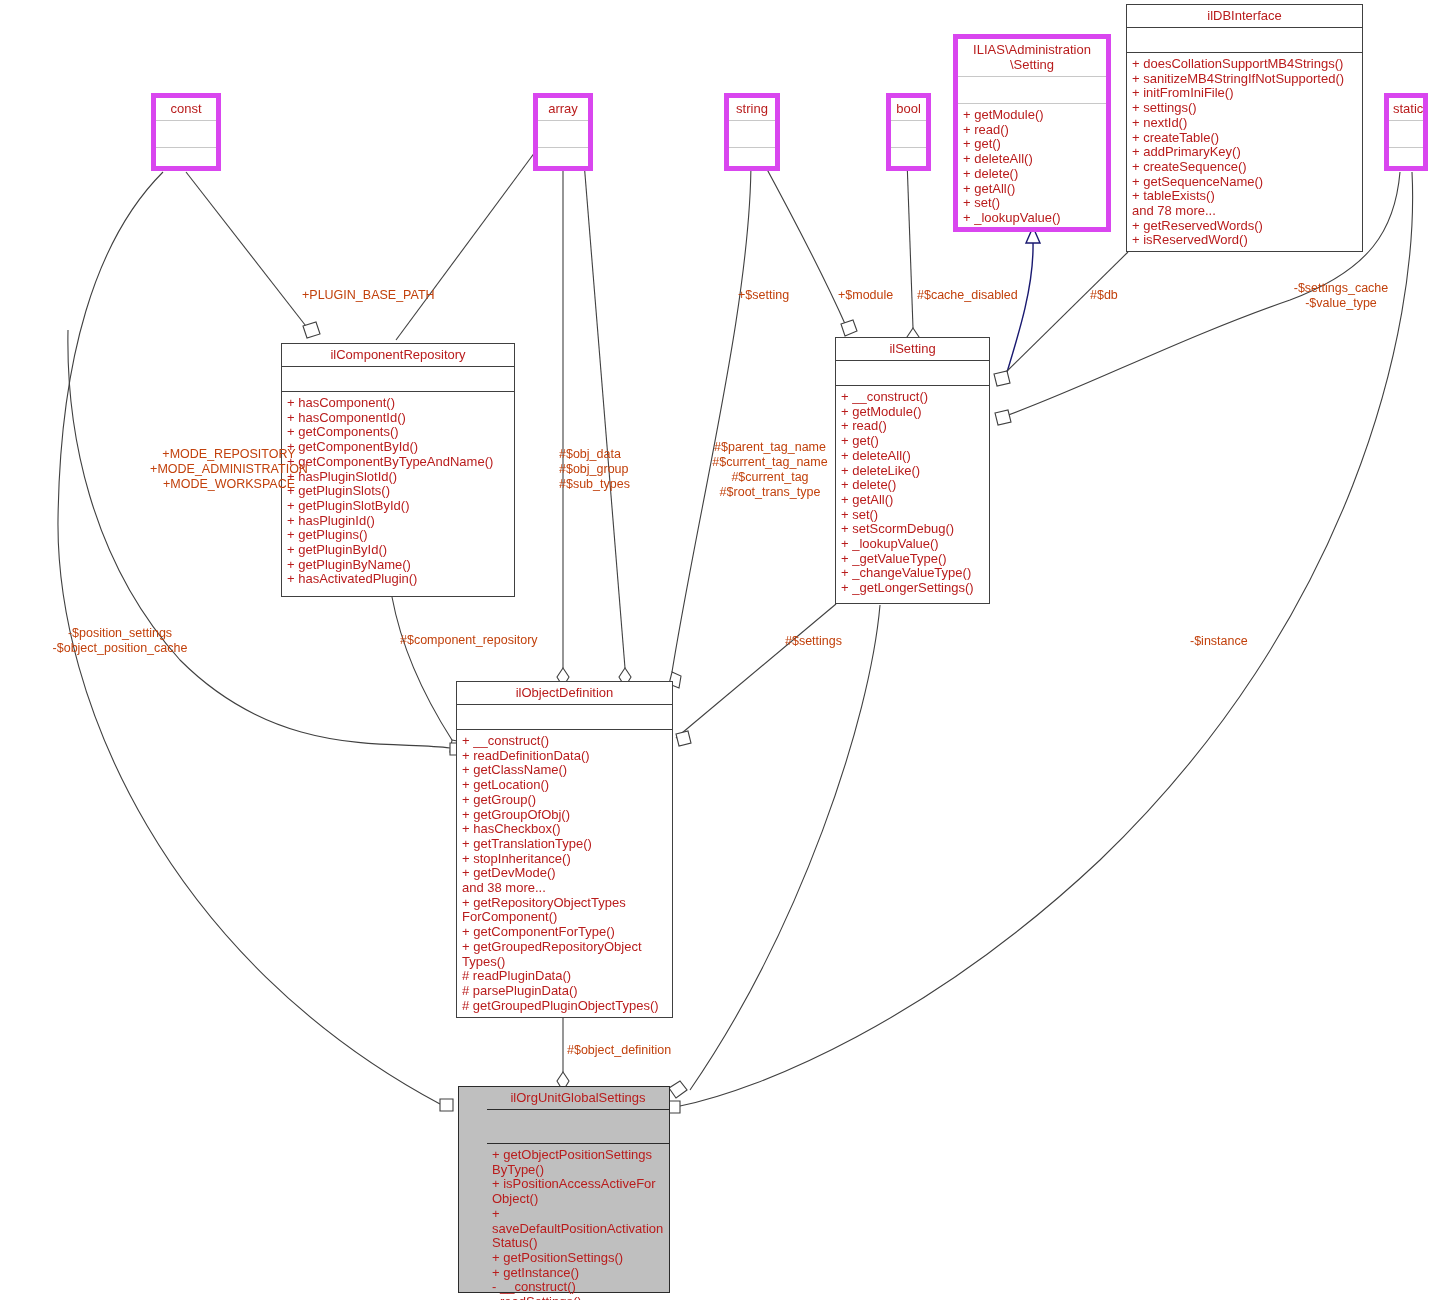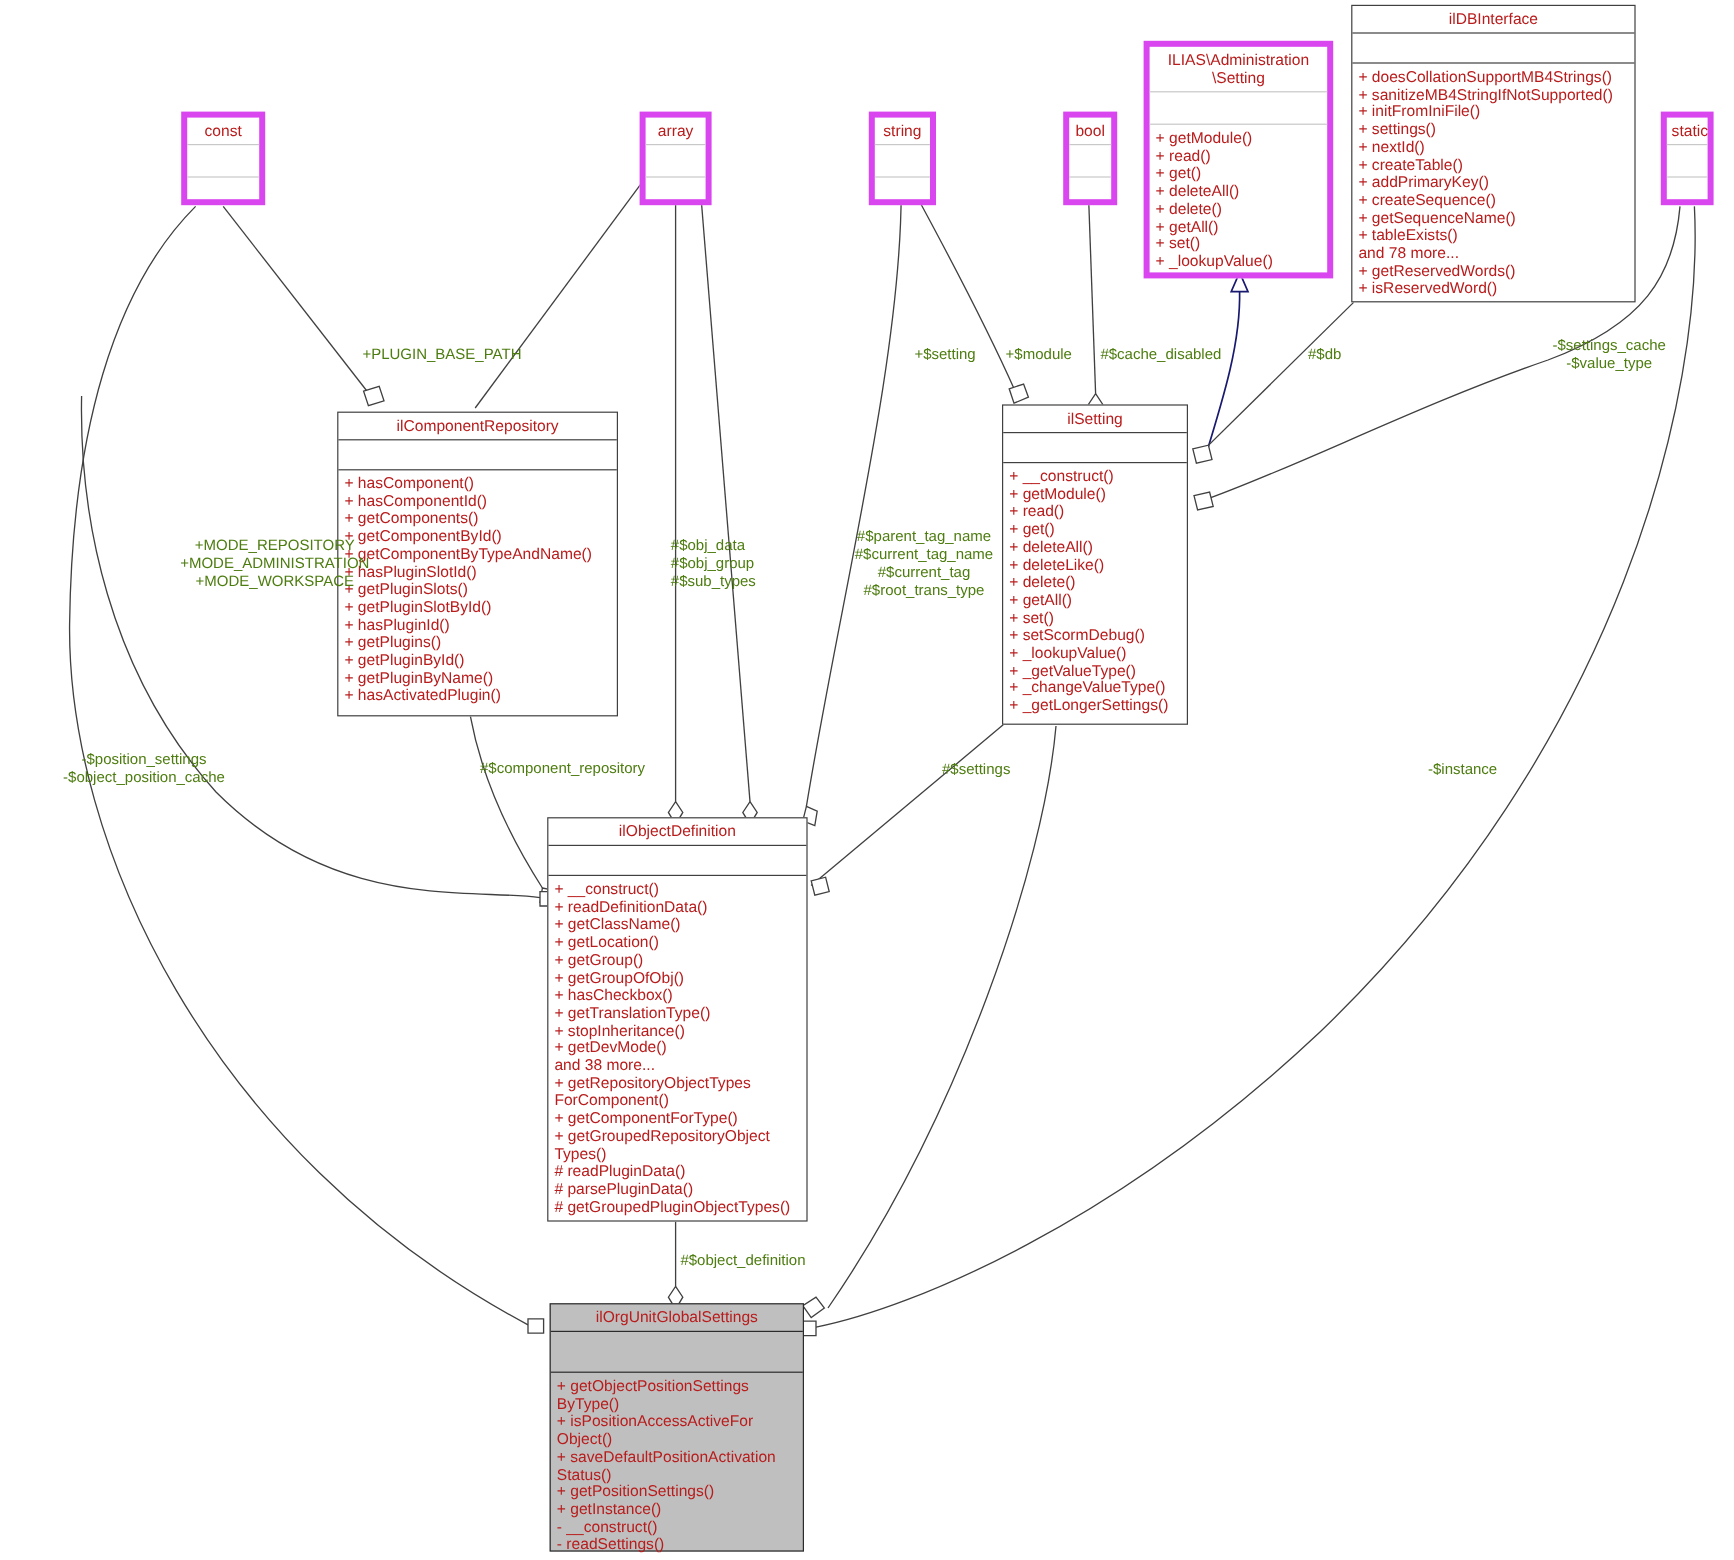--- a/index.html
+++ b/index.html
@@ -62,21 +62,21 @@
     padding: 4px 5px 5px 5px;
     line-height: 14.7px;
   }
   .node .ops div {
     white-space: pre-wrap;
   }
   .edge-label {
     position: absolute;
     font-family: "Liberation Sans", sans-serif;
     font-size: 12.5px;
-    color: #4d7c0f;
+    color: #c2410c;
     line-height: 15px;
     white-space: pre-line;
     text-align: center;
   }
   .edge-label.left { text-align: left; }
 </style>
 </head>
 <body>
 
 <div id="canvas">
@@ -268,39 +268,39 @@
 ForComponent()</div>
       <div>+ getComponentForType()</div>
       <div>+ getGroupedRepositoryObject
 Types()</div>
       <div># readPluginData()</div>
       <div># parsePluginData()</div>
       <div># getGroupedPluginObjectTypes()</div>
     </div>
   </div>
 
-  <div class="node highlight" style="left:458px; top:1086px; width:212px; height:207px;">
+  <div class="node highlight" style="left:458px; top:1086px; width:212px; height:207px;padding-left:28px;">
     <div class="title">ilOrgUnitGlobalSettings</div>
     <div class="attrs"></div>
     <div class="ops">
       <div>+ getObjectPositionSettings
 ByType()</div>
       <div>+ isPositionAccessActiveFor
 Object()</div>
       <div>+ saveDefaultPositionActivation
 Status()</div>
       <div>+ getPositionSettings()</div>
       <div>+ getInstance()</div>
       <div>- __construct()</div>
       <div>- readSettings()</div>
     </div>
   </div>
 
   <div class="edge-label left" style="left:302px; top:288px;">+PLUGIN_BASE_PATH</div>
-  <div class="edge-label left" style="left:762px; top:288px;">+$setting</div>
+  <div class="edge-label left" style="left:738px; top:288px;">+$setting</div>
   <div class="edge-label left" style="left:838px; top:288px;">+$module</div>
   <div class="edge-label left" style="left:917px; top:288px;">#$cache_disabled</div>
   <div class="edge-label left" style="left:1090px; top:288px;">#$db</div>
   <div class="edge-label" style="left:1281px; top:281px; width:120px;">-$settings_cache
 -$value_type</div>
   <div class="edge-label" style="left:94px; top:447px; width:270px;">+MODE_REPOSITORY
 +MODE_ADMINISTRATION
 +MODE_WORKSPACE</div>
   <div class="edge-label left" style="left:559px; top:447px;">#$obj_data
 #$obj_group

